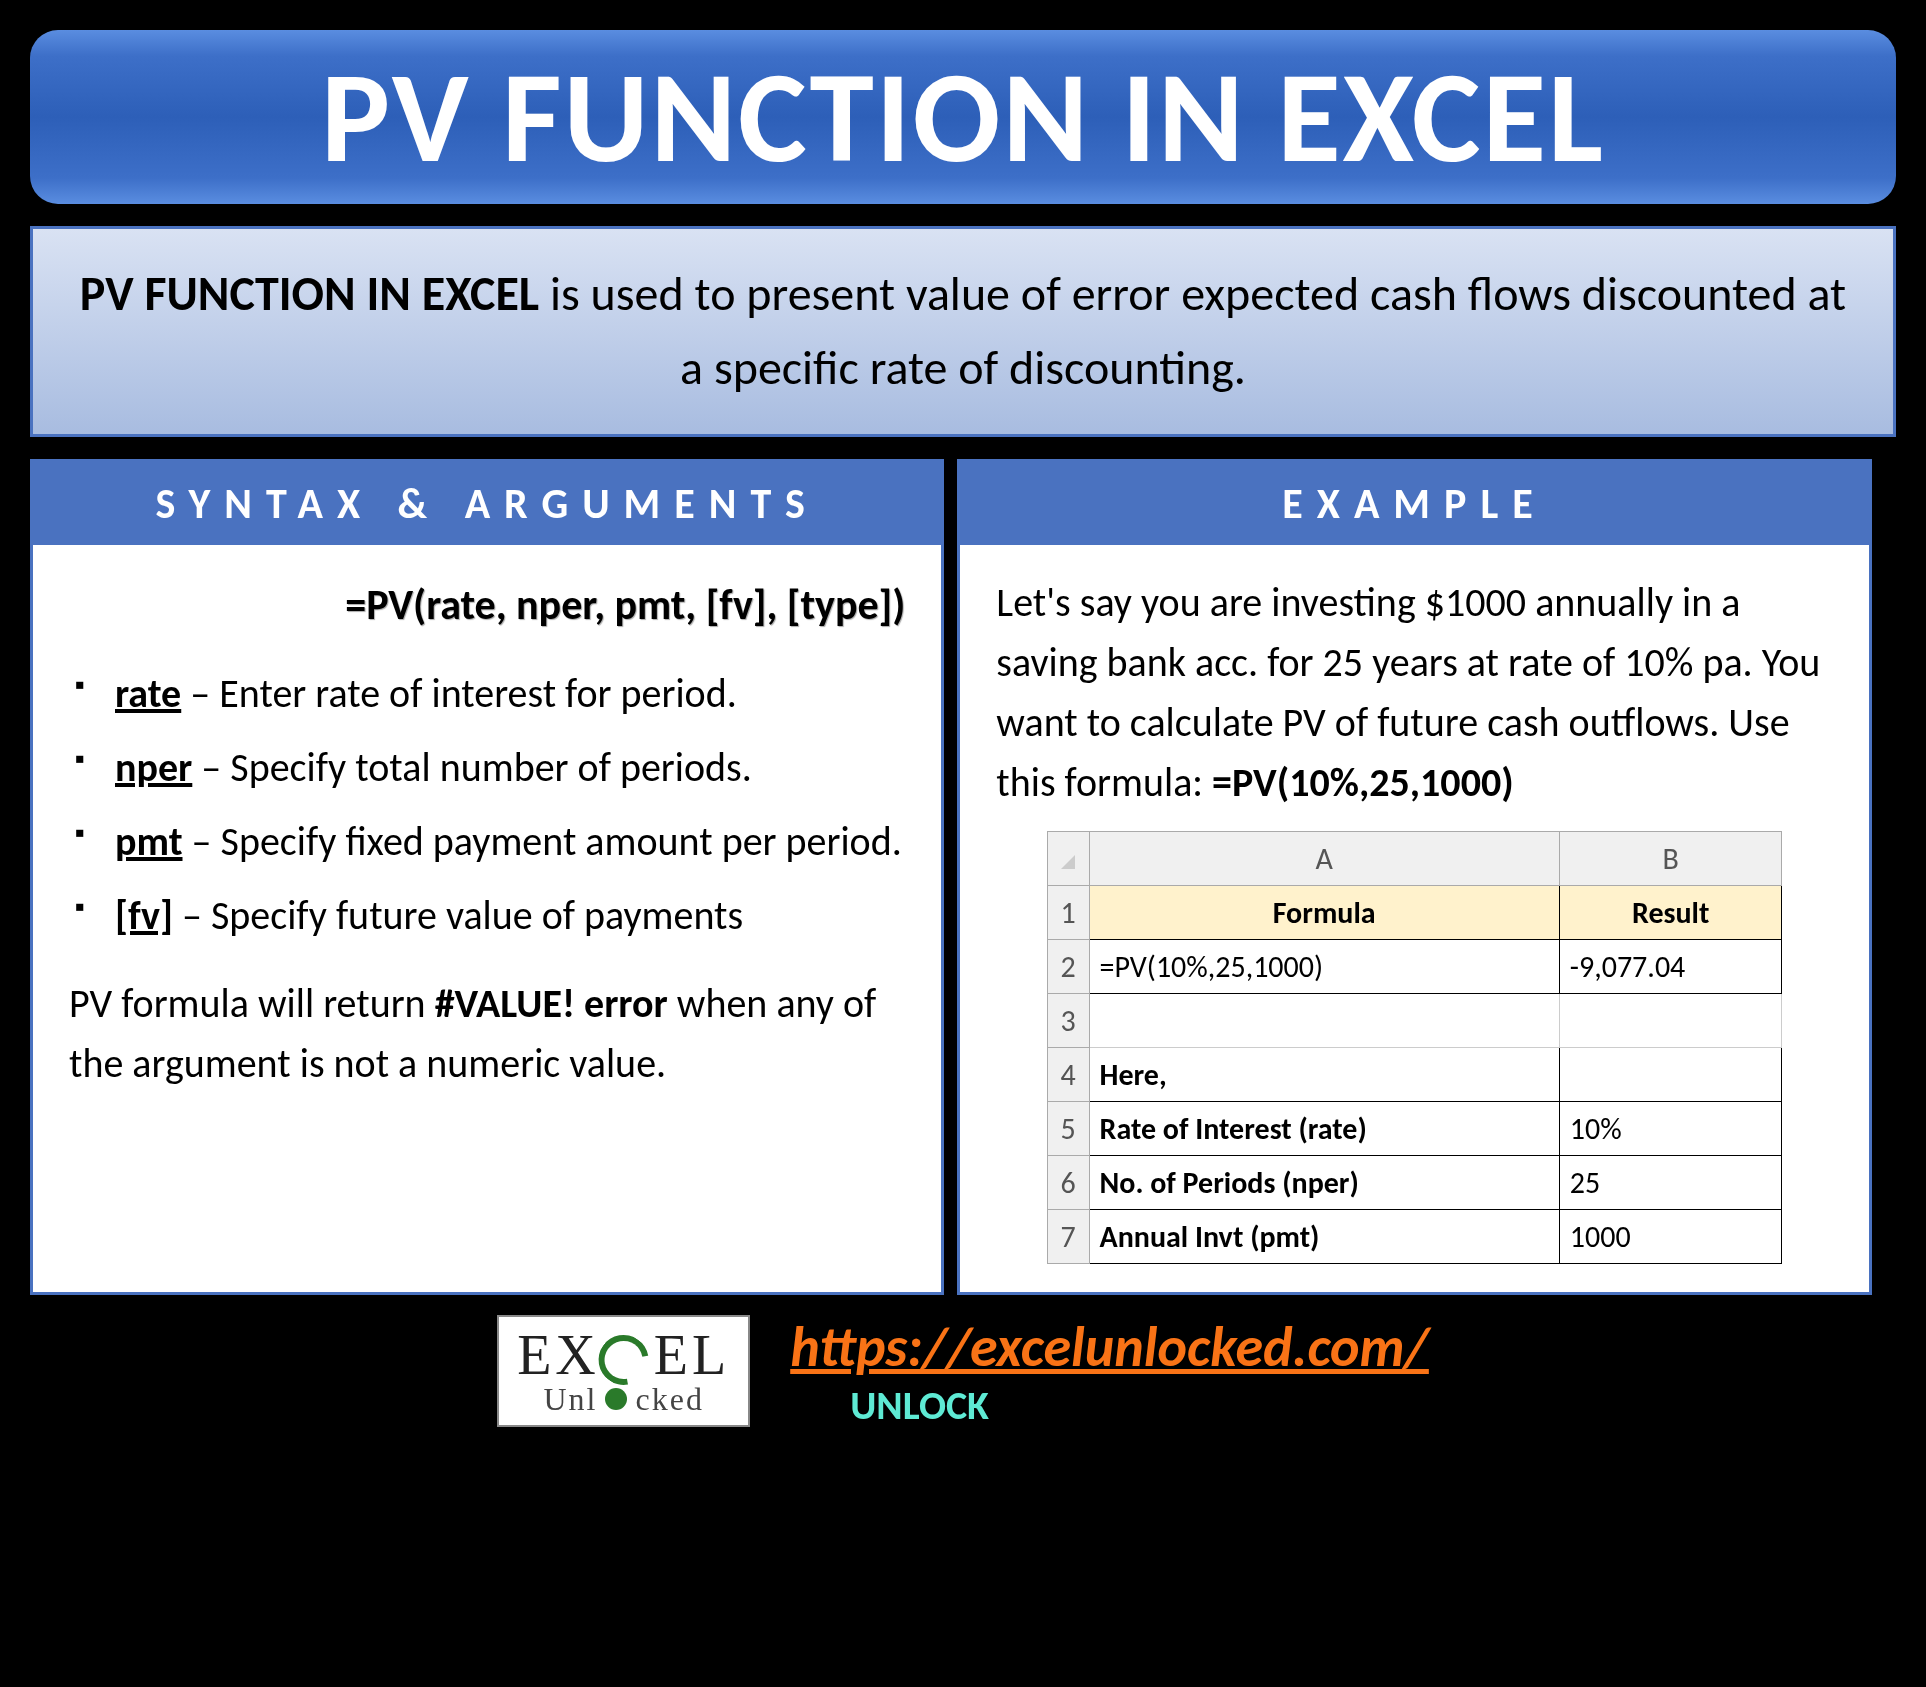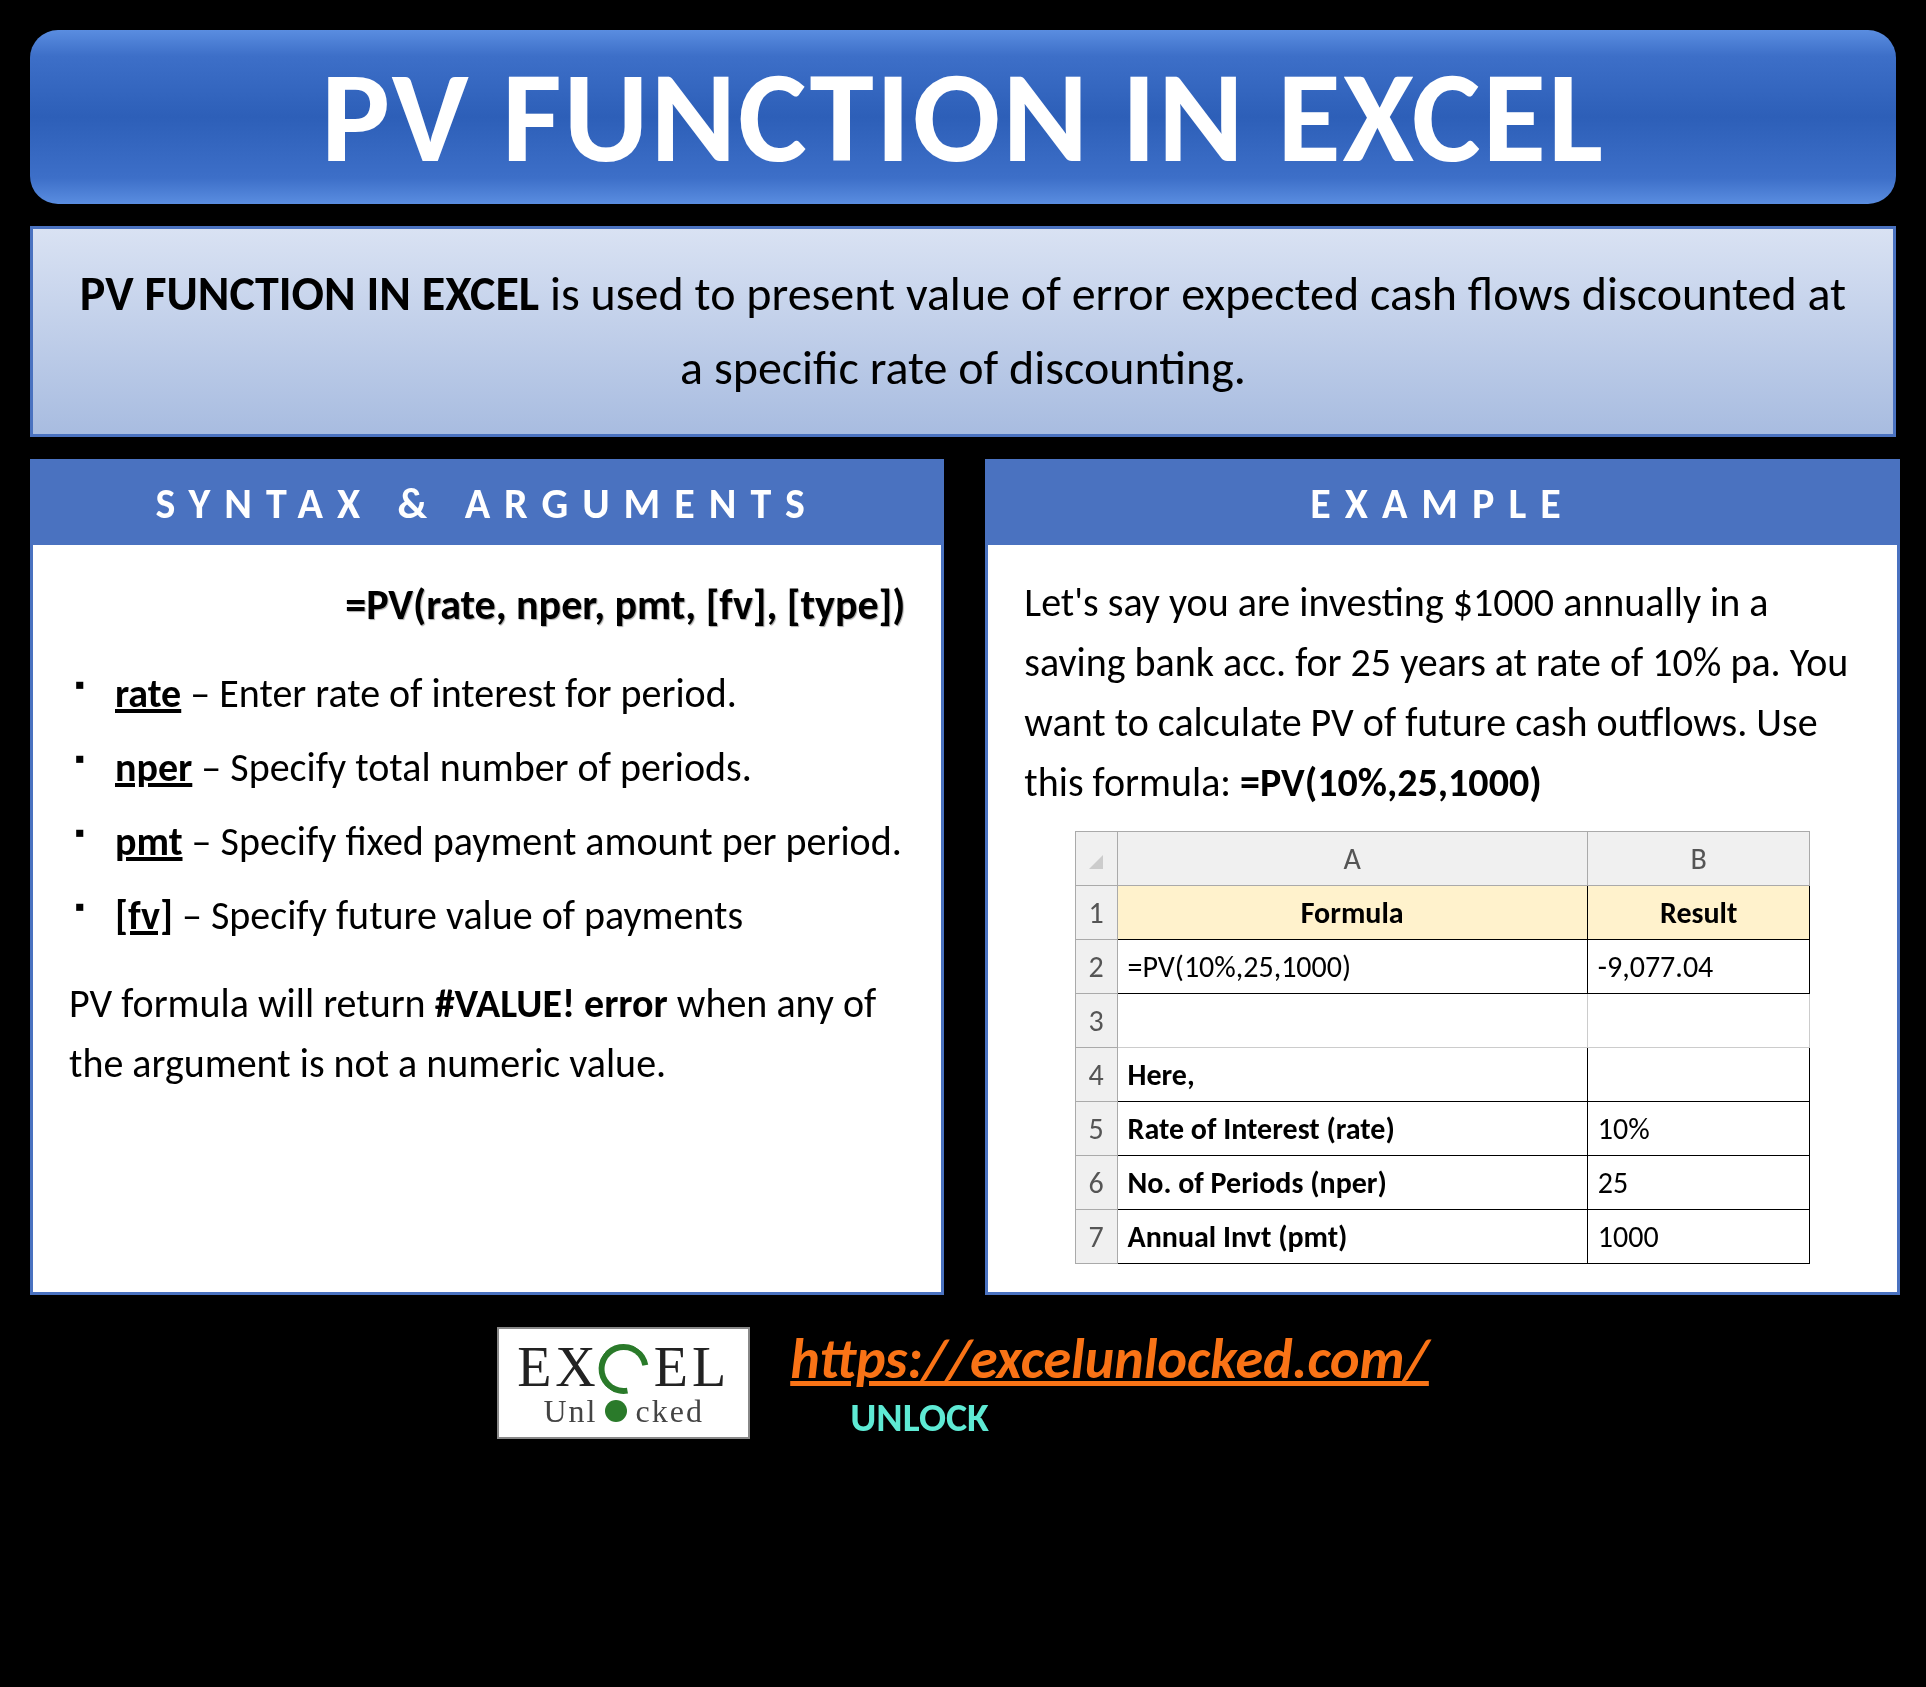--- a/index.html
+++ b/index.html
@@ -32,22 +32,22 @@
     margin-bottom: 22px;
   }
   .desc-box p {
     font-size: 48px;
     color: #000;
     line-height: 1.55;
   }
   .desc-box .bold { font-weight: 700; }
   .columns {
     display: flex;
-    gap: 41px;
-    margin-bottom: 30px;
+    gap: 13px;
+    margin-bottom: 18px;
   }
   .col {
     background: #fff;
     border: 3px solid #4a72c0;
     flex: 1;
     display: flex;
     flex-direction: column;
   }
   .col-left { flex: 0 0 49%; }
   .col-right { flex: 0 0 49%; }
@@ -136,21 +136,21 @@
   }
   .logo-box {
     background: #fff;
     border: 2px solid #888;
     padding: 10px 18px;
     display: flex;
     flex-direction: column;
     align-items: center;
     line-height: 1;
   }
-  .logo-top { font-family: "Times New Roman", serif; font-size: 56px; letter-spacing: 4px; color: #222; display: flex; align-items: flex-start; }
+  .logo-top { font-family: "Times New Roman", serif; font-size: 56px; letter-spacing: 4px; color: #222; display: flex; align-items: center; }
   .logo-c { 
     display: inline-block;
     width: 50px; height: 50px;
     border: 6px solid #2a7a2a;
     border-radius: 50%;
     border-right-color: transparent;
     transform: rotate(35deg) translateY(6px);
     margin: 0 2px;
   }
   .logo-bottom { font-family: "Times New Roman", serif; font-size: 32px; letter-spacing: 2px; color: #444; display: flex; align-items: center; gap: 8px;}

